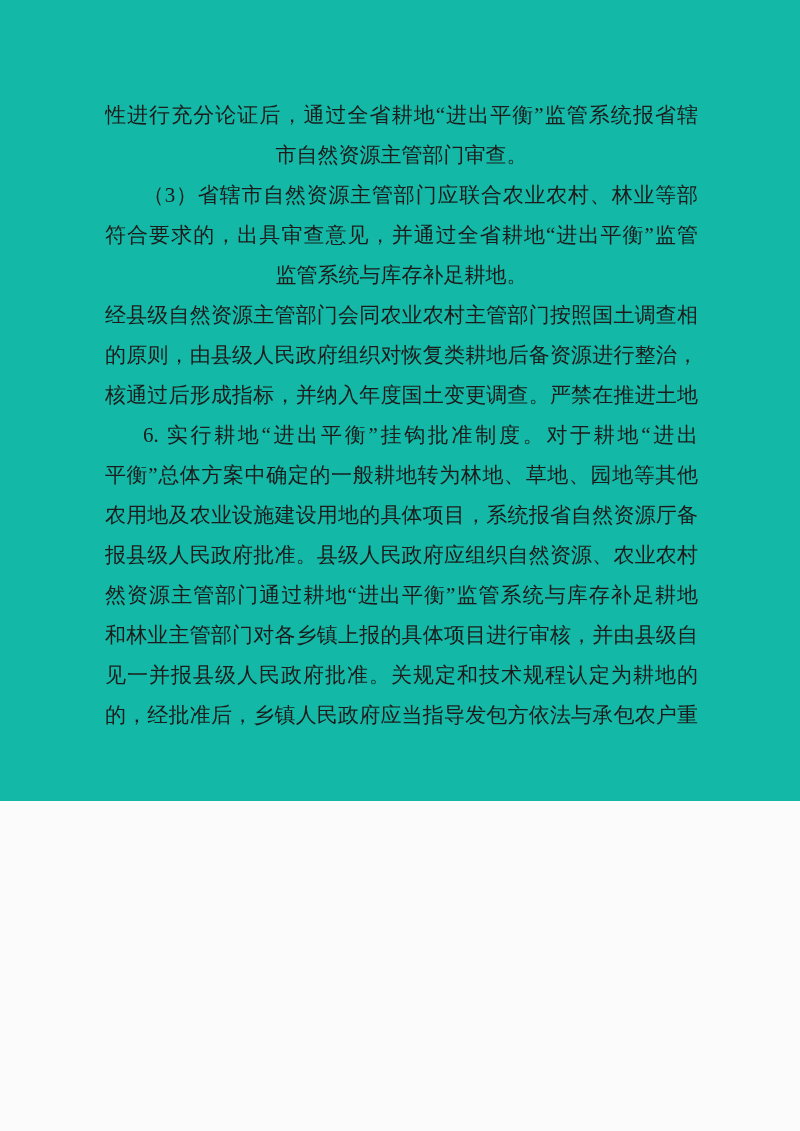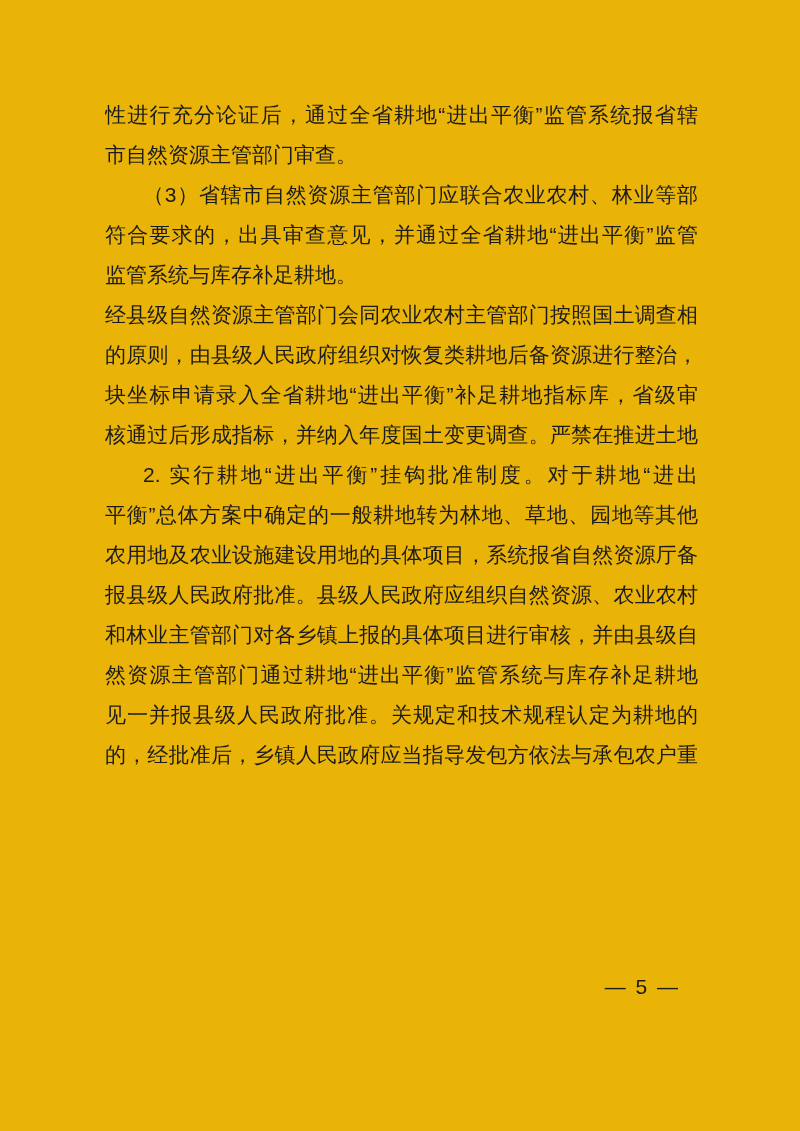--- a/index.html
+++ b/index.html
@@ -3,38 +3,38 @@
 <meta charset="utf-8">
 <style>
   html, body {
     margin: 0;
     padding: 0;
     background: #fbfbfb;
   }
   .page {
     position: relative;
     width: 800px;
-    height: 1131px;
-    background: #eab308;
-    font-family: Liberation Sans, sans-serif;
+    height: 801px;
+    background: #14b8a6;
+    font-family: Liberation Serif, serif;
     color: #1b1b1b;
     overflow: hidden;
   }
   .text-block {
     position: absolute;
     left: 105px;
     top: 95px;
     width: 593px;
   }
   .line {
     height: 40px;
     line-height: 40px;
     font-size: 21px;
     letter-spacing: 0px;
-    text-align: left;
+    text-align: center;
     overflow: hidden;
   }
   .line.fill {
     text-align: justify;
     text-align-last: justify;
   }
   .line.indent {
     text-indent: 38px;
   }
   .page-number {
@@ -53,25 +53,24 @@
 
 <div class="page">
   <div class="text-block">
       <div class="line fill">性进行充分论证后，通过全省耕地“进出平衡”监管系统报省辖</div>
       <div class="line">市自然资源主管部门审查。</div>
       <div class="line fill indent">（3）省辖市自然资源主管部门应联合农业农村、林业等部门</div>
       <div class="line fill">符合要求的，出具审查意见，并通过全省耕地“进出平衡”监管</div>
       <div class="line">监管系统与库存补足耕地。</div>
       <div class="line fill">经县级自然资源主管部门会同农业农村主管部门按照国土调查相</div>
       <div class="line fill">的原则，由县级人民政府组织对恢复类耕地后备资源进行整治，</div>
-      <div class="line fill">块坐标申请录入全省耕地“进出平衡”补足耕地指标库，省级审</div>
       <div class="line fill">核通过后形成指标，并纳入年度国土变更调查。严禁在推进土地</div>
-      <div class="line fill indent">2. 实行耕地“进出平衡”挂钩批准制度。对于耕地“进出</div>
+      <div class="line fill indent">6. 实行耕地“进出平衡”挂钩批准制度。对于耕地“进出</div>
       <div class="line fill">平衡”总体方案中确定的一般耕地转为林地、草地、园地等其他</div>
       <div class="line fill">农用地及农业设施建设用地的具体项目，系统报省自然资源厅备案</div>
       <div class="line fill">报县级人民政府批准。县级人民政府应组织自然资源、农业农村</div>
+      <div class="line fill">然资源主管部门通过耕地“进出平衡”监管系统与库存补足耕地</div>
       <div class="line fill">和林业主管部门对各乡镇上报的具体项目进行审核，并由县级自</div>
-      <div class="line fill">然资源主管部门通过耕地“进出平衡”监管系统与库存补足耕地</div>
       <div class="line fill">见一并报县级人民政府批准。关规定和技术规程认定为耕地的</div>
       <div class="line fill">的，经批准后，乡镇人民政府应当指导发包方依法与承包农户重</div>
     </div>
   <div class="page-number">— 5 —</div>
 </div>
 
 </body></html>

